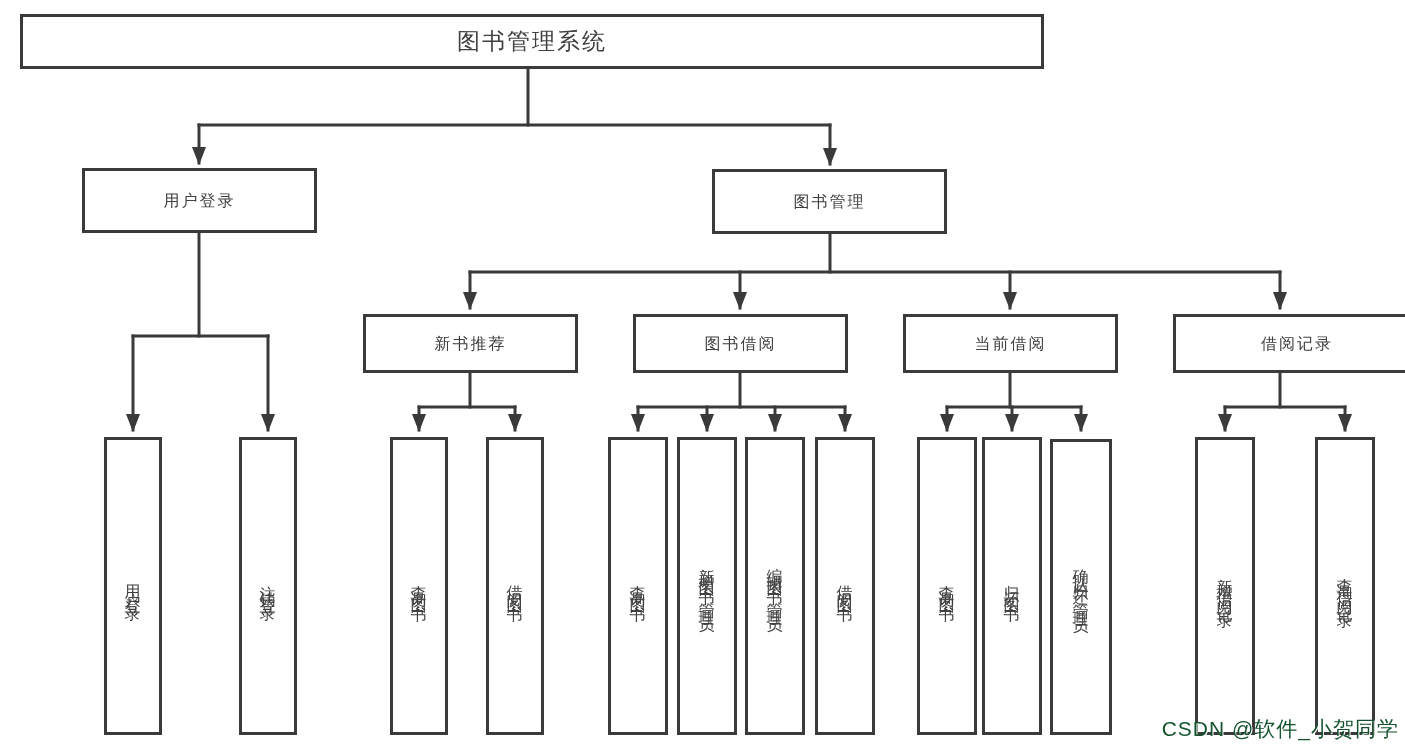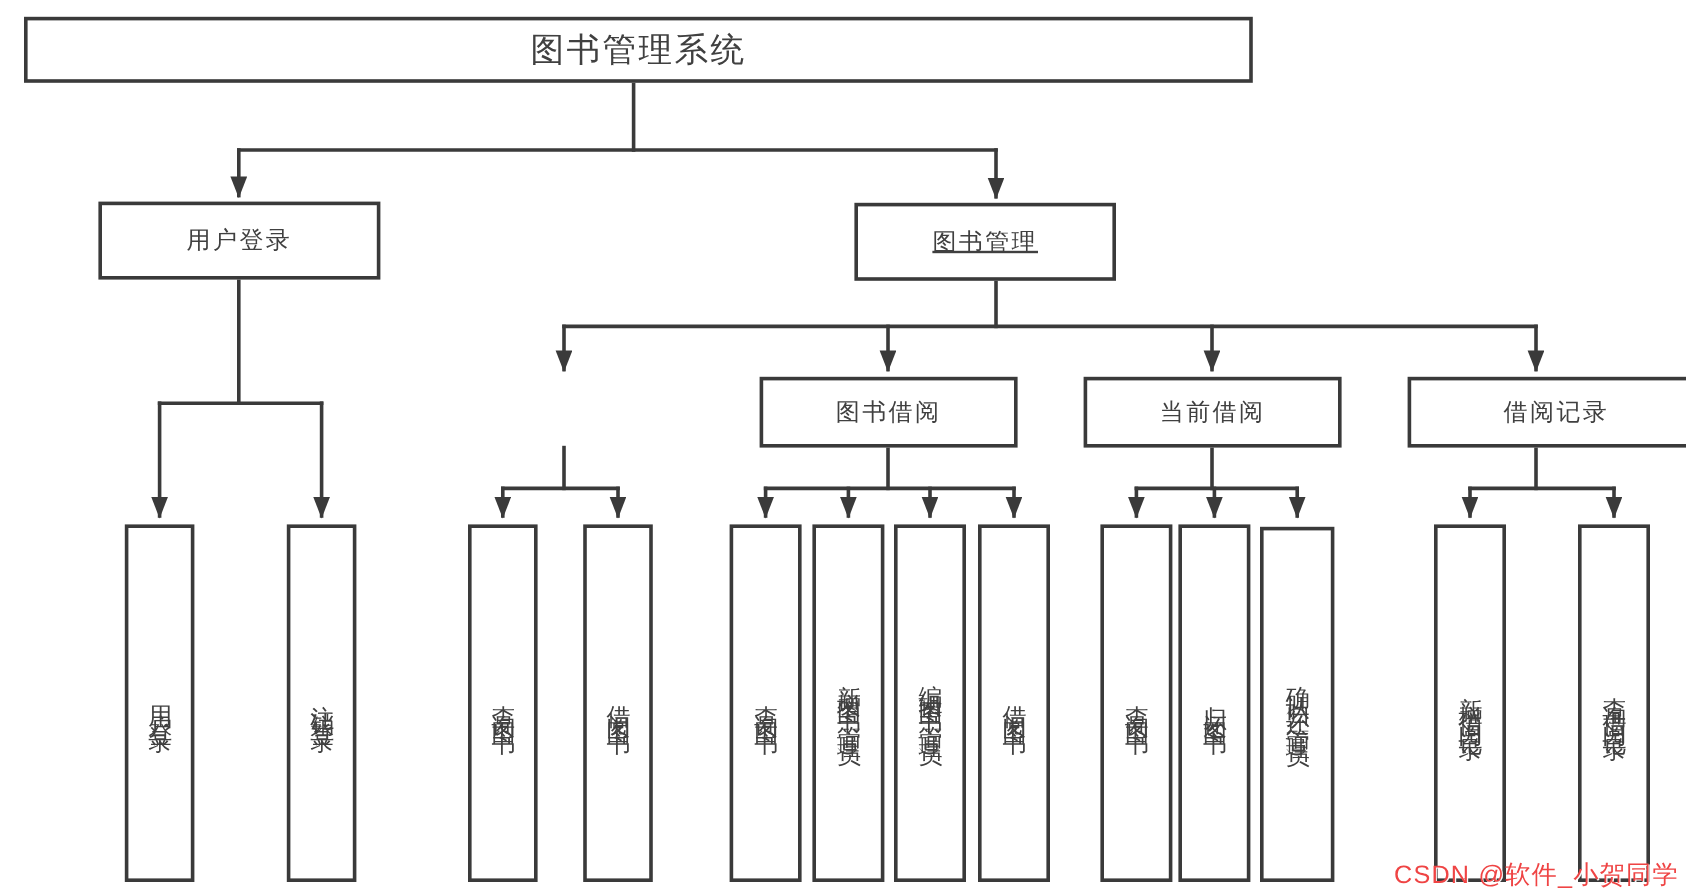--- a/index.html
+++ b/index.html
@@ -20,37 +20,37 @@
   .node {
     position: absolute;
     box-sizing: border-box;
     background: #ffffff;
     border: 3px solid #3a3a3a;
     color: #404040;
     display: flex;
     align-items: center;
     justify-content: center;
     text-align: center;
-    font-size: 20px;
+    font-size: 16px;
     line-height: 1.2;
     letter-spacing: 2px;
   }
-  .node.root { font-size: 28px; }
+  .node.root { font-size: 23px; }
   .vnode {
     writing-mode: vertical-rl;
     text-orientation: mixed;
     letter-spacing: 7px;
     padding: 10px 0;
   }
   #watermark {
     position: absolute;
     right: 6px;
     bottom: 4px;
     font-size: 21px;
-    color: #ef4444;
+    color: #14532d;
     letter-spacing: 1px;
     text-shadow: 1px 1px 0 rgba(255,255,255,0.95);
     white-space: nowrap;
   }
 </style>
 </head>
 <body>
 
 <div id="canvas">
 
@@ -100,22 +100,23 @@
       <line x1="1280" y1="373" x2="1280" y2="407"></line>
       <line x1="1225" y1="407" x2="1345" y2="407"></line>
       <line x1="1225" y1="407" x2="1225" y2="430" marker-end="url(#arrow)"></line>
       <line x1="1345" y1="407" x2="1345" y2="430" marker-end="url(#arrow)"></line>
     </g>
   </svg>
 
   <div class="node root" style="left:20px; top:14px; width:1024px; height:55px;">图书管理系统</div>
 
   <div class="node" style="left:82px; top:168px; width:235px; height:65px;">用户登录</div>
-  <div class="node" style="left:712px; top:169px; width:218px; height:65px;text-decoration:underline;">图书管理</div>
+  <div class="node" style="left:712px; top:169px; width:235px; height:65px;">图书管理</div>
 
+  <div class="node" style="left:363px; top:314px; width:215px; height:59px;">新书推荐</div>
   <div class="node" style="left:903px; top:314px; width:215px; height:59px;">当前借阅</div>
   <div class="node" style="left:633px; top:314px; width:215px; height:59px;">图书借阅</div>
   <div class="node" style="left:1173px; top:314px; width:248px; height:59px;">借阅记录</div>
 
   <div class="node vnode" style="left:104px; top:437px; width:58px; height:298px;">用户登录</div>
   <div class="node vnode" style="left:239px; top:437px; width:58px; height:298px;">注销登录</div>
 
   <div class="node vnode" style="left:390px; top:437px; width:58px; height:298px;">查询图书</div>
   <div class="node vnode" style="left:486px; top:437px; width:58px; height:298px;">借阅图书</div>
 

